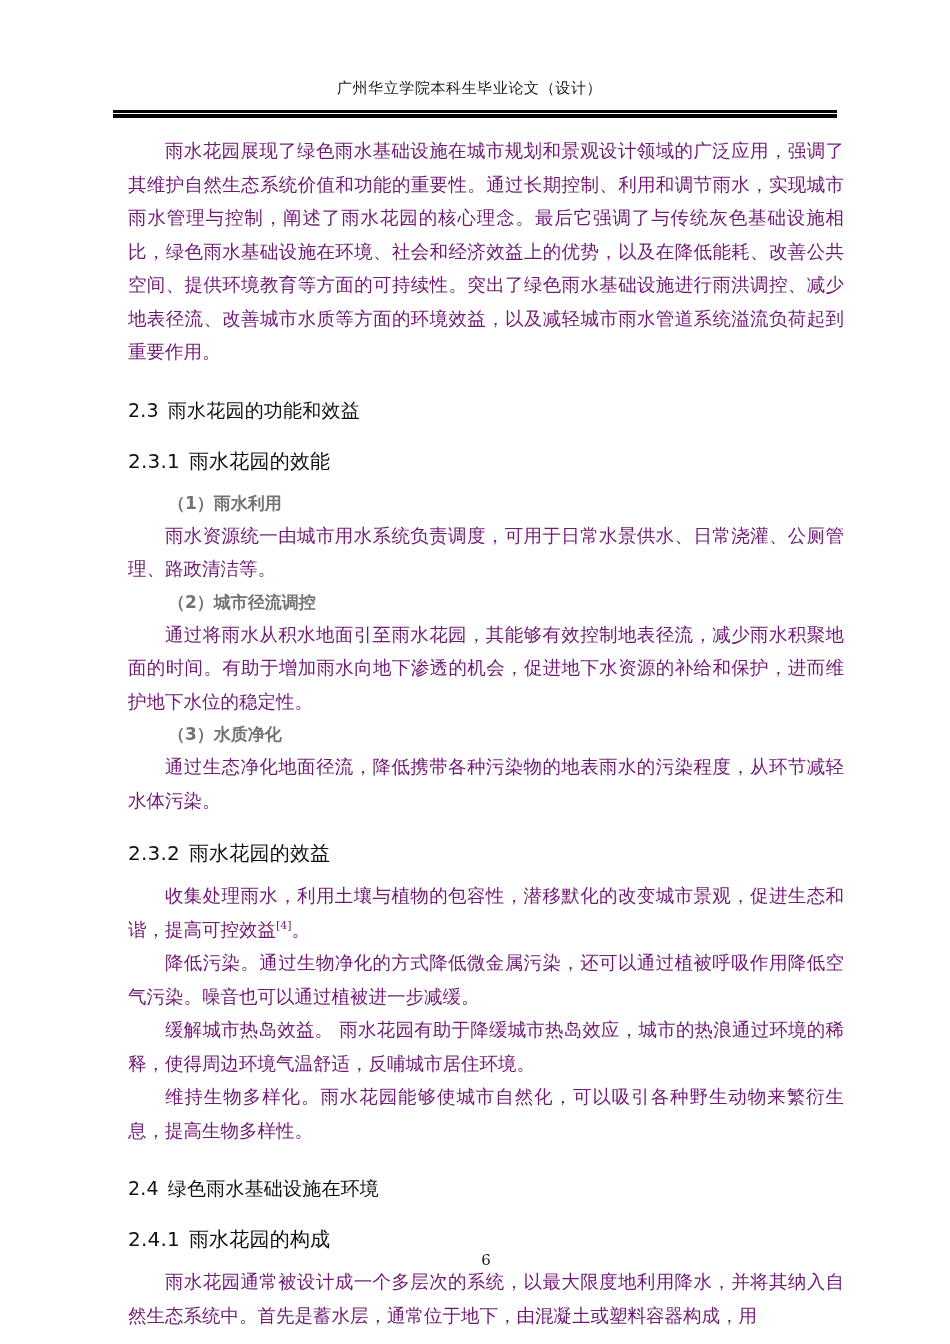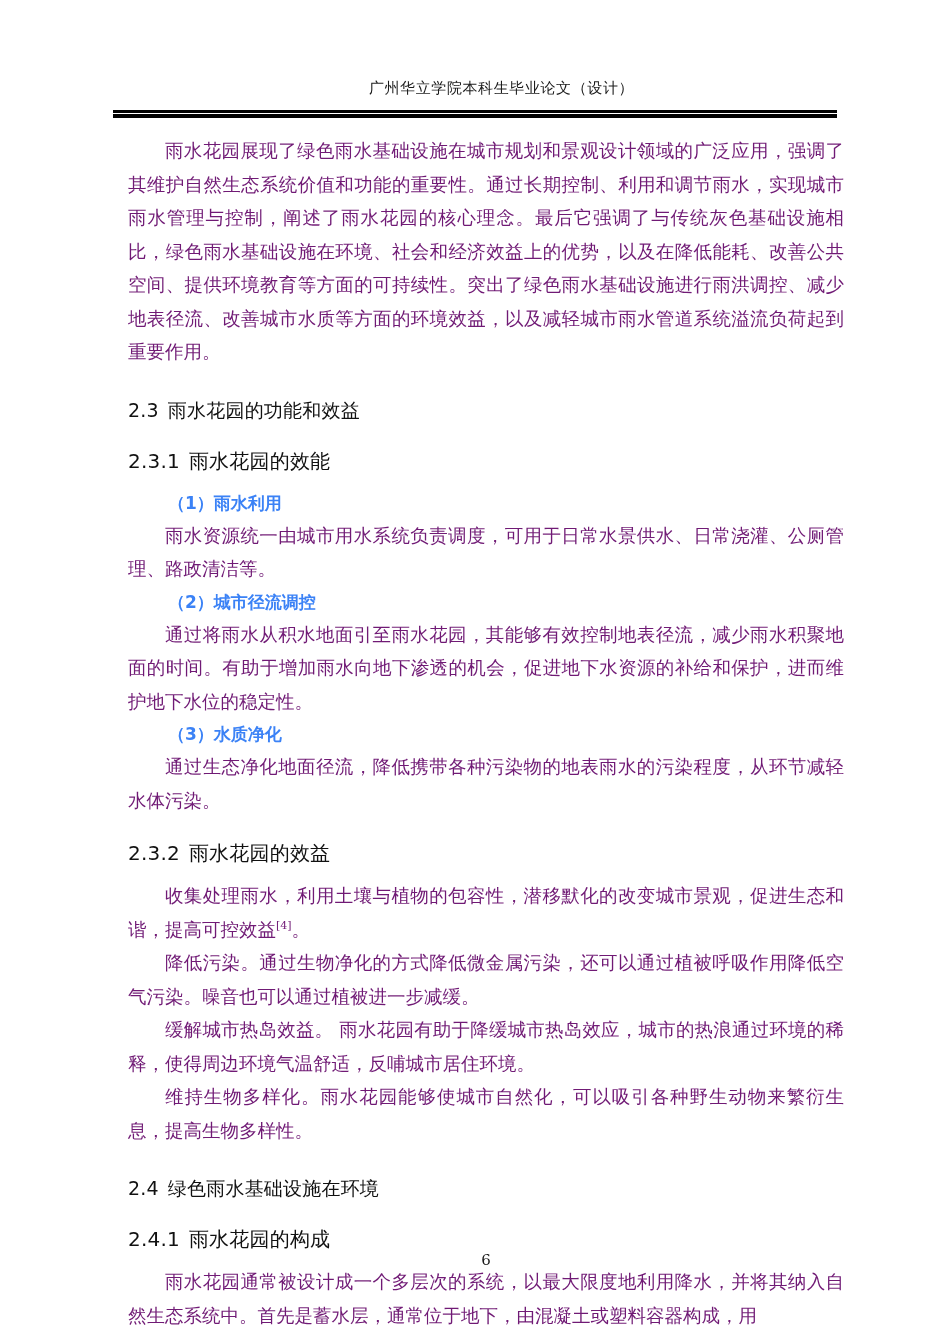--- a/index.html
+++ b/index.html
@@ -18,21 +18,21 @@
 
   .page {
     position: absolute;
     inset: 0;
     background: #ffffff;
   }
 
   
   .page-header {
     position: absolute;
-    left: 144px;
+    left: 112px;
     top: 78px;
     width: 715px;
     text-align: center;
   }
   .page-header .header-text {
     font-family: "DejaVu Serif", "Liberation Serif", serif;
     font-size: 15px;
     letter-spacing: 0.6px;
     color: #1a1a1a;
     line-height: 1.2;
@@ -117,21 +117,21 @@
 
   
   p.item-label {
     font-family: "DejaVu Sans", "Liberation Sans", sans-serif;
     font-weight: bold;
     font-size: 17px;
     line-height: 32px;
     margin: 0;
     padding: 0;
     text-indent: 40px;
-    color: #3b82f6;
+    color: #737373;
   }
 
   sup.cite {
     font-size: 11px;
     vertical-align: super;
     line-height: 0;
   }
 
   
   .page-footer {

